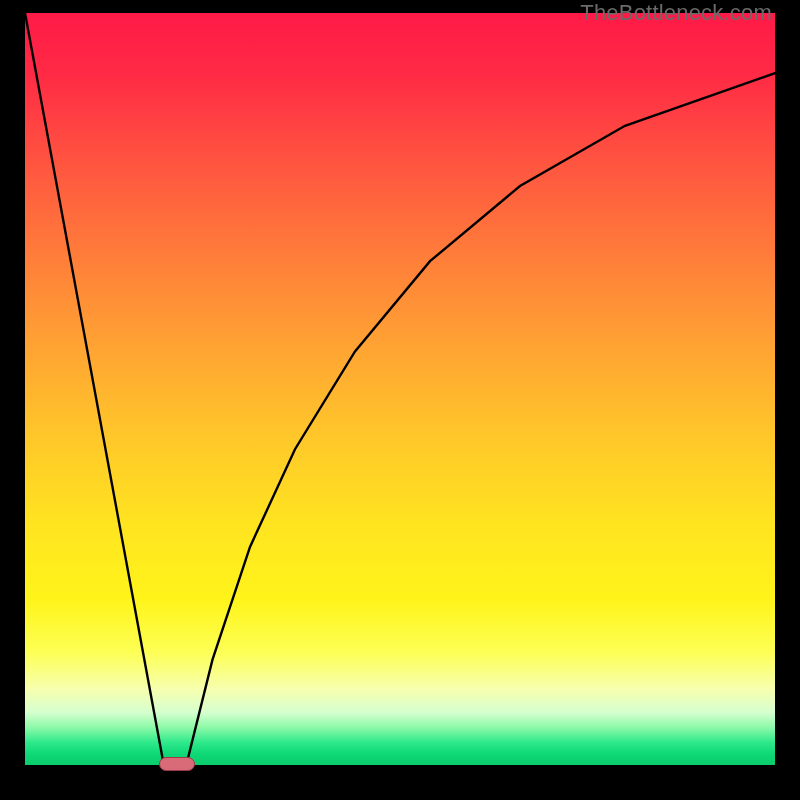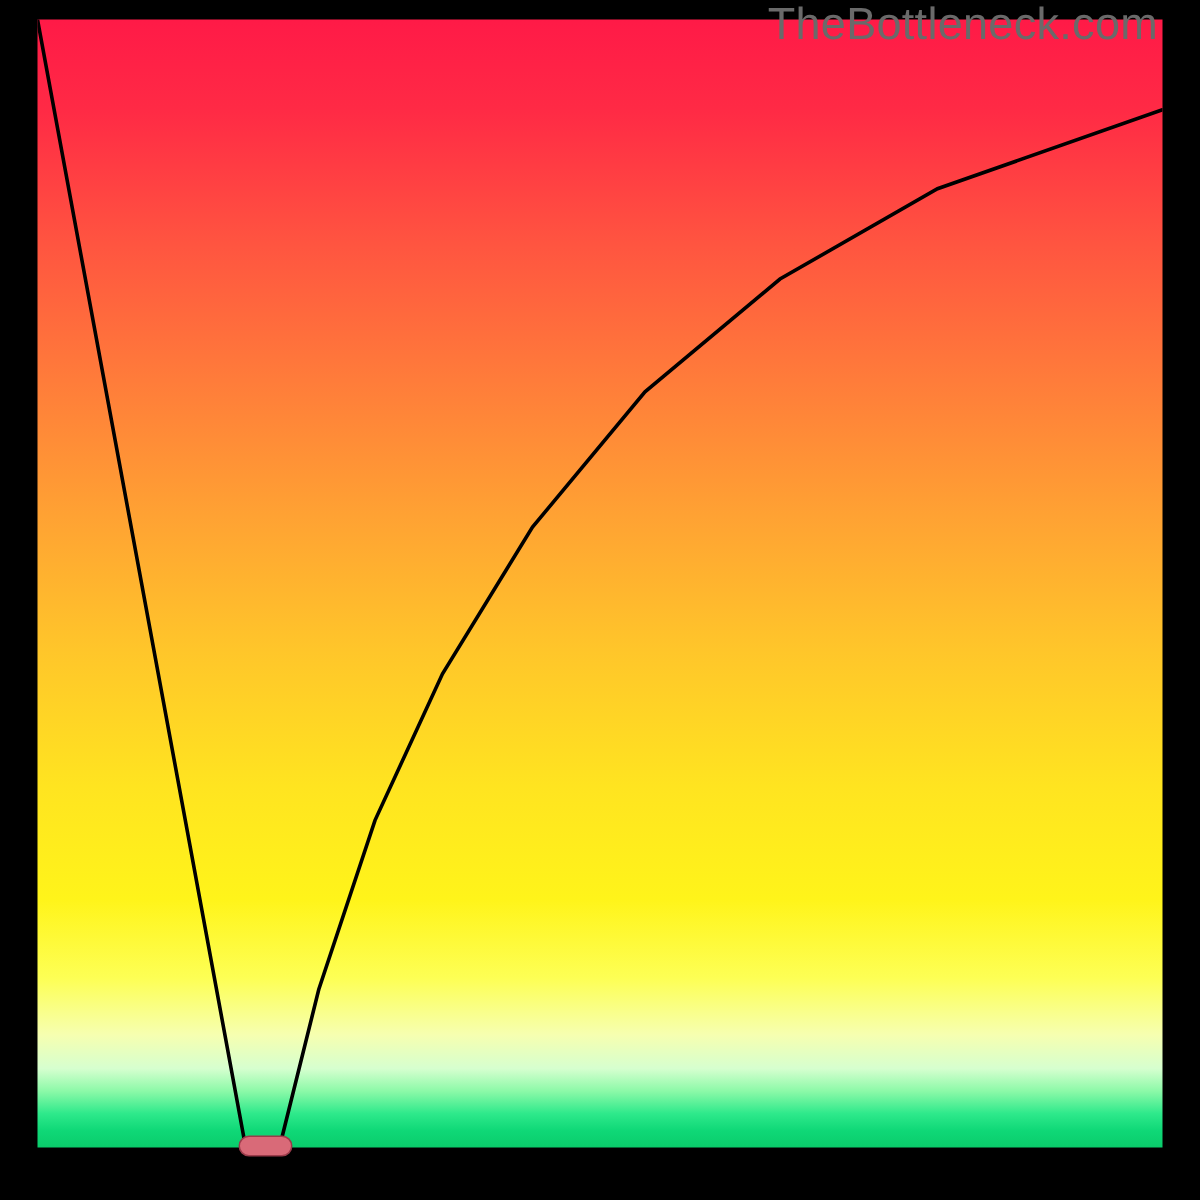--- a/index.html
+++ b/index.html
@@ -48,21 +48,21 @@
     position: absolute;
     inset: 0;
     width: 100%;
     height: 100%;
   }
   .watermark {
     position: absolute;
     top: 0px;
     right: 28px;
     color: #6a6a6a;
-    font-size: 30px;
+    font-size: 22px;
     font-weight: 500;
     letter-spacing: 0.2px;
     user-select: none;
   }
   .marker {
     position: absolute;
     height: 12px;
     background: #d96a78;
     border: 1px solid #9a3b4a;
     border-radius: 7px;

